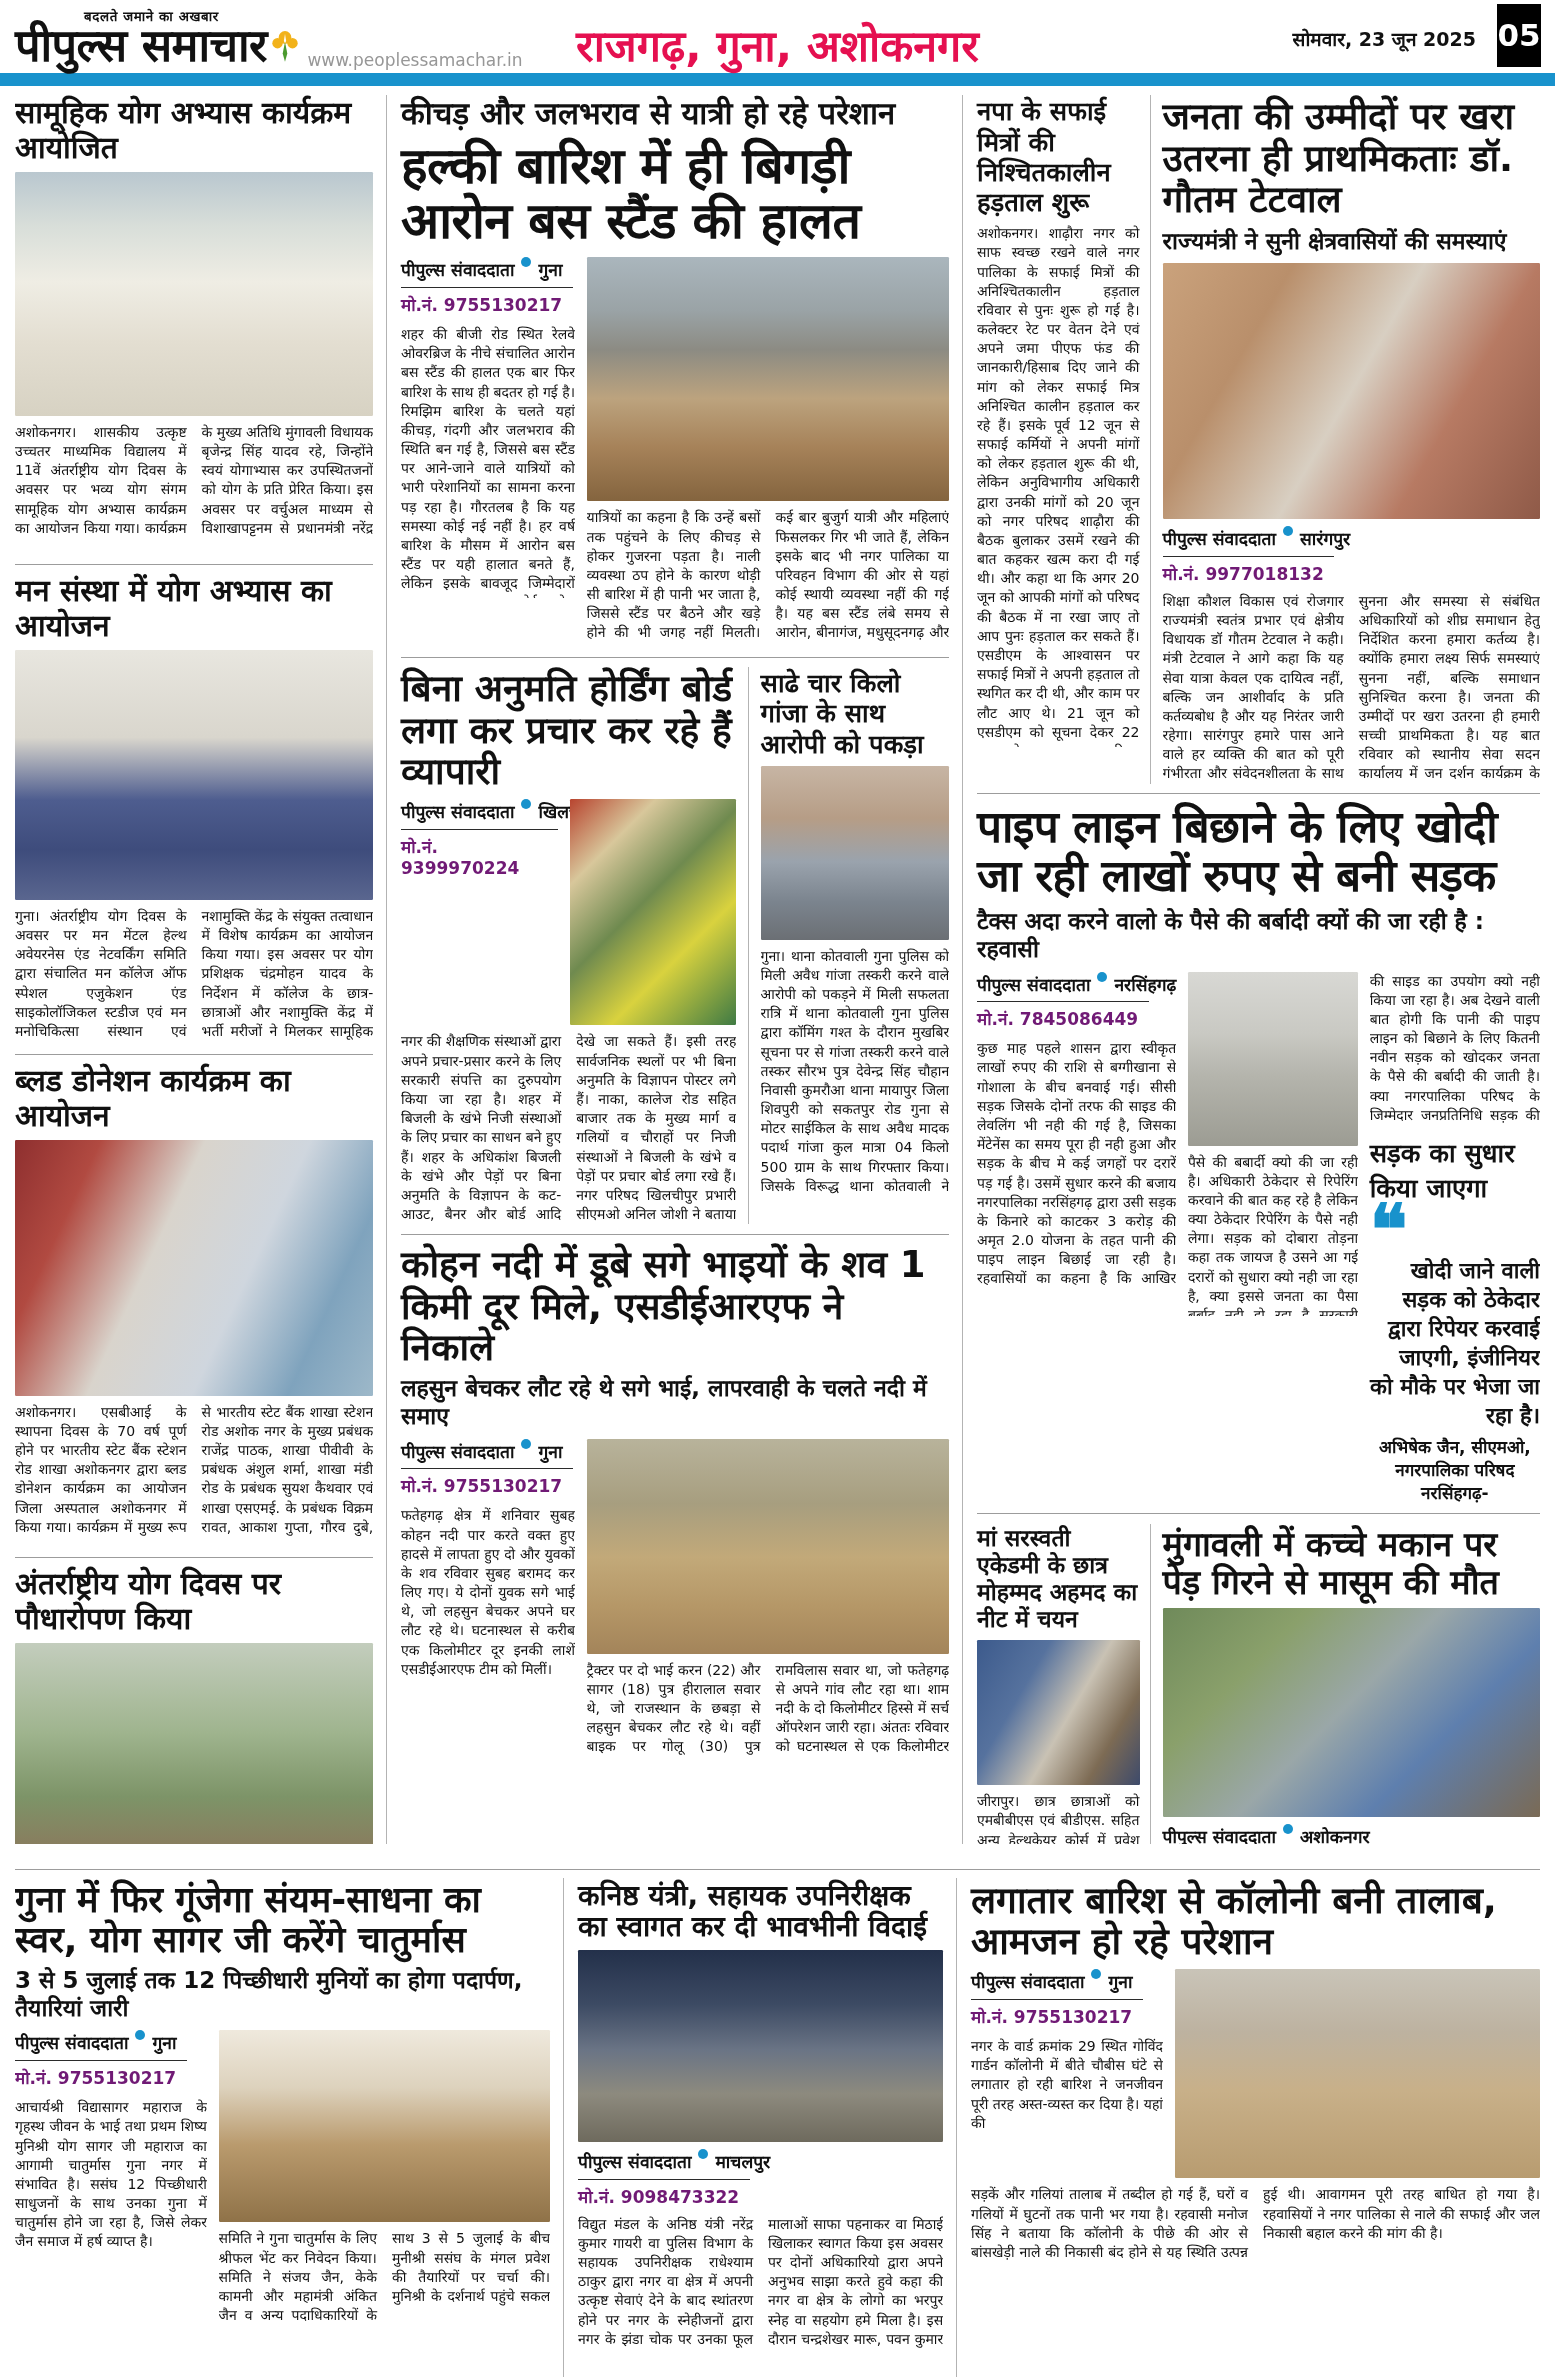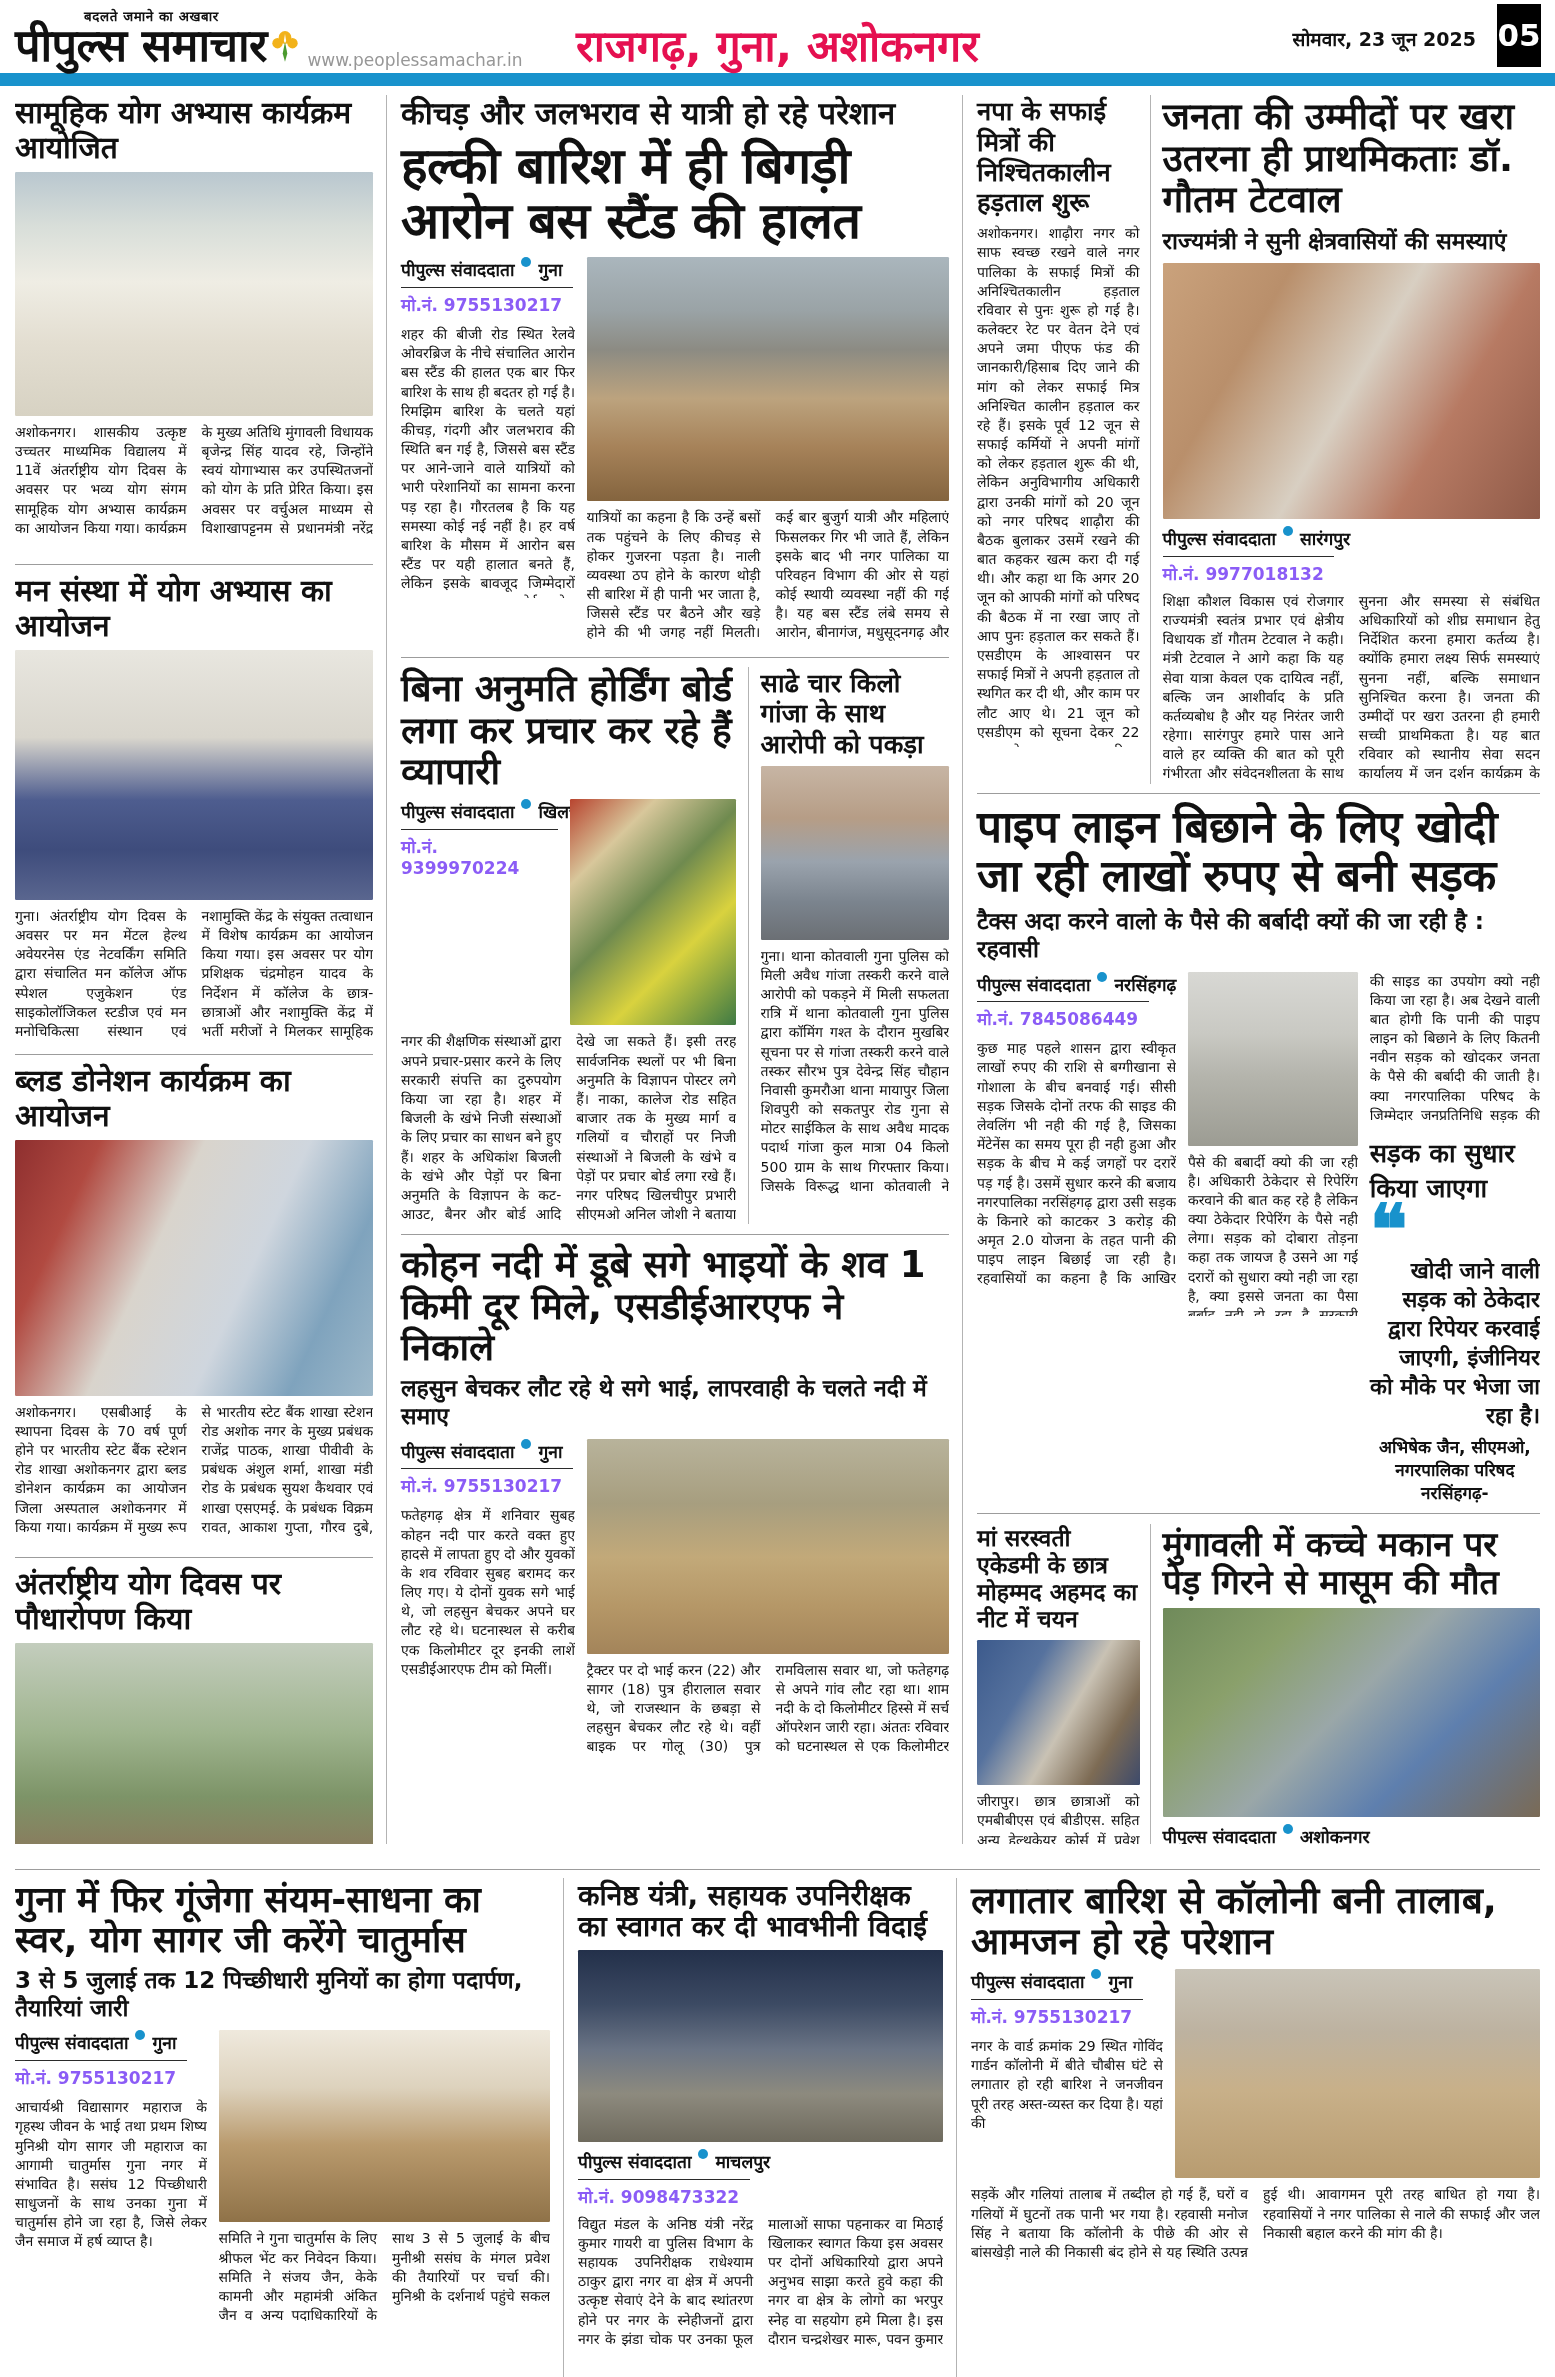--- a/index.html
+++ b/index.html
@@ -29,21 +29,21 @@
   .row{display:grid;column-gap:11.6px}
   
   .kicker{font-size:31px;font-weight:800;line-height:1.12;margin:1.2px 0 8.1px}
   .h-xl{font-size:50px;line-height:1.1;font-weight:800;letter-spacing:-0.6px;margin:2.3px 0 8.1px}
   .h-lg{font-size:37px;line-height:1.12;font-weight:800;margin:1.2px 0 7px}
   .h-md{font-size:30px;line-height:1.14;font-weight:800;margin:1.2px 0 7px}
   .h-sm{font-size:25.6px;line-height:1.18;font-weight:800;margin:1.2px 0 7px}
   .subhead{font-size:23px;font-weight:800;line-height:1.2;margin:1.2px 0 8.1px}
   .byline{display:flex;gap:7px;font-size:17.4px;font-weight:800;white-space:nowrap}
   .dot{width:10px;height:10px;border-radius:50%;background:#1892cc;flex:0 0 auto}
-  .phone{display:inline-block;font-size:17px;font-weight:800;color:#8b5cf6;
+  .phone{display:inline-block;font-size:17px;font-weight:800;color:#701a75;
          border-top:1.5px solid #2b2b2b;padding:4.6px 10.5px 0 0;margin-top:5.8px}
   .body{font-size:14px;line-height:1.37;text-align:justify;overflow:hidden}
   .c2{column-count:2;column-gap:15px}
   .photo{width:100%;border-radius:1.2px;overflow:hidden}
   
   .ph-yoga{background:linear-gradient(180deg,#b9c7cf 0%,#d8ded9 22%,#efede4 45%,#e3ded1 70%,#d7d2c3 100%)}
   .ph-hall{background:linear-gradient(180deg,#e8e6df 0%,#d9d6cd 35%,#4e5d8f 60%,#3e4c7c 80%,#5a668f 100%)}
   .ph-blood{background:linear-gradient(115deg,#8e2f2f 0%,#b14a41 18%,#d9d4cc 40%,#cfd6de 62%,#7fa3bd 82%,#9db8c9 100%)}
   .ph-field{background:linear-gradient(180deg,#c3cdbd 0%,#9fb48e 35%,#7d9468 60%,#8a7a5d 82%,#6f5d43 100%)}
   .ph-road{background:linear-gradient(180deg,#aab6bd 0%,#9aa3a6 22%,#8c8b83 38%,#bca37e 58%,#a68259 78%,#84643e 100%)}

